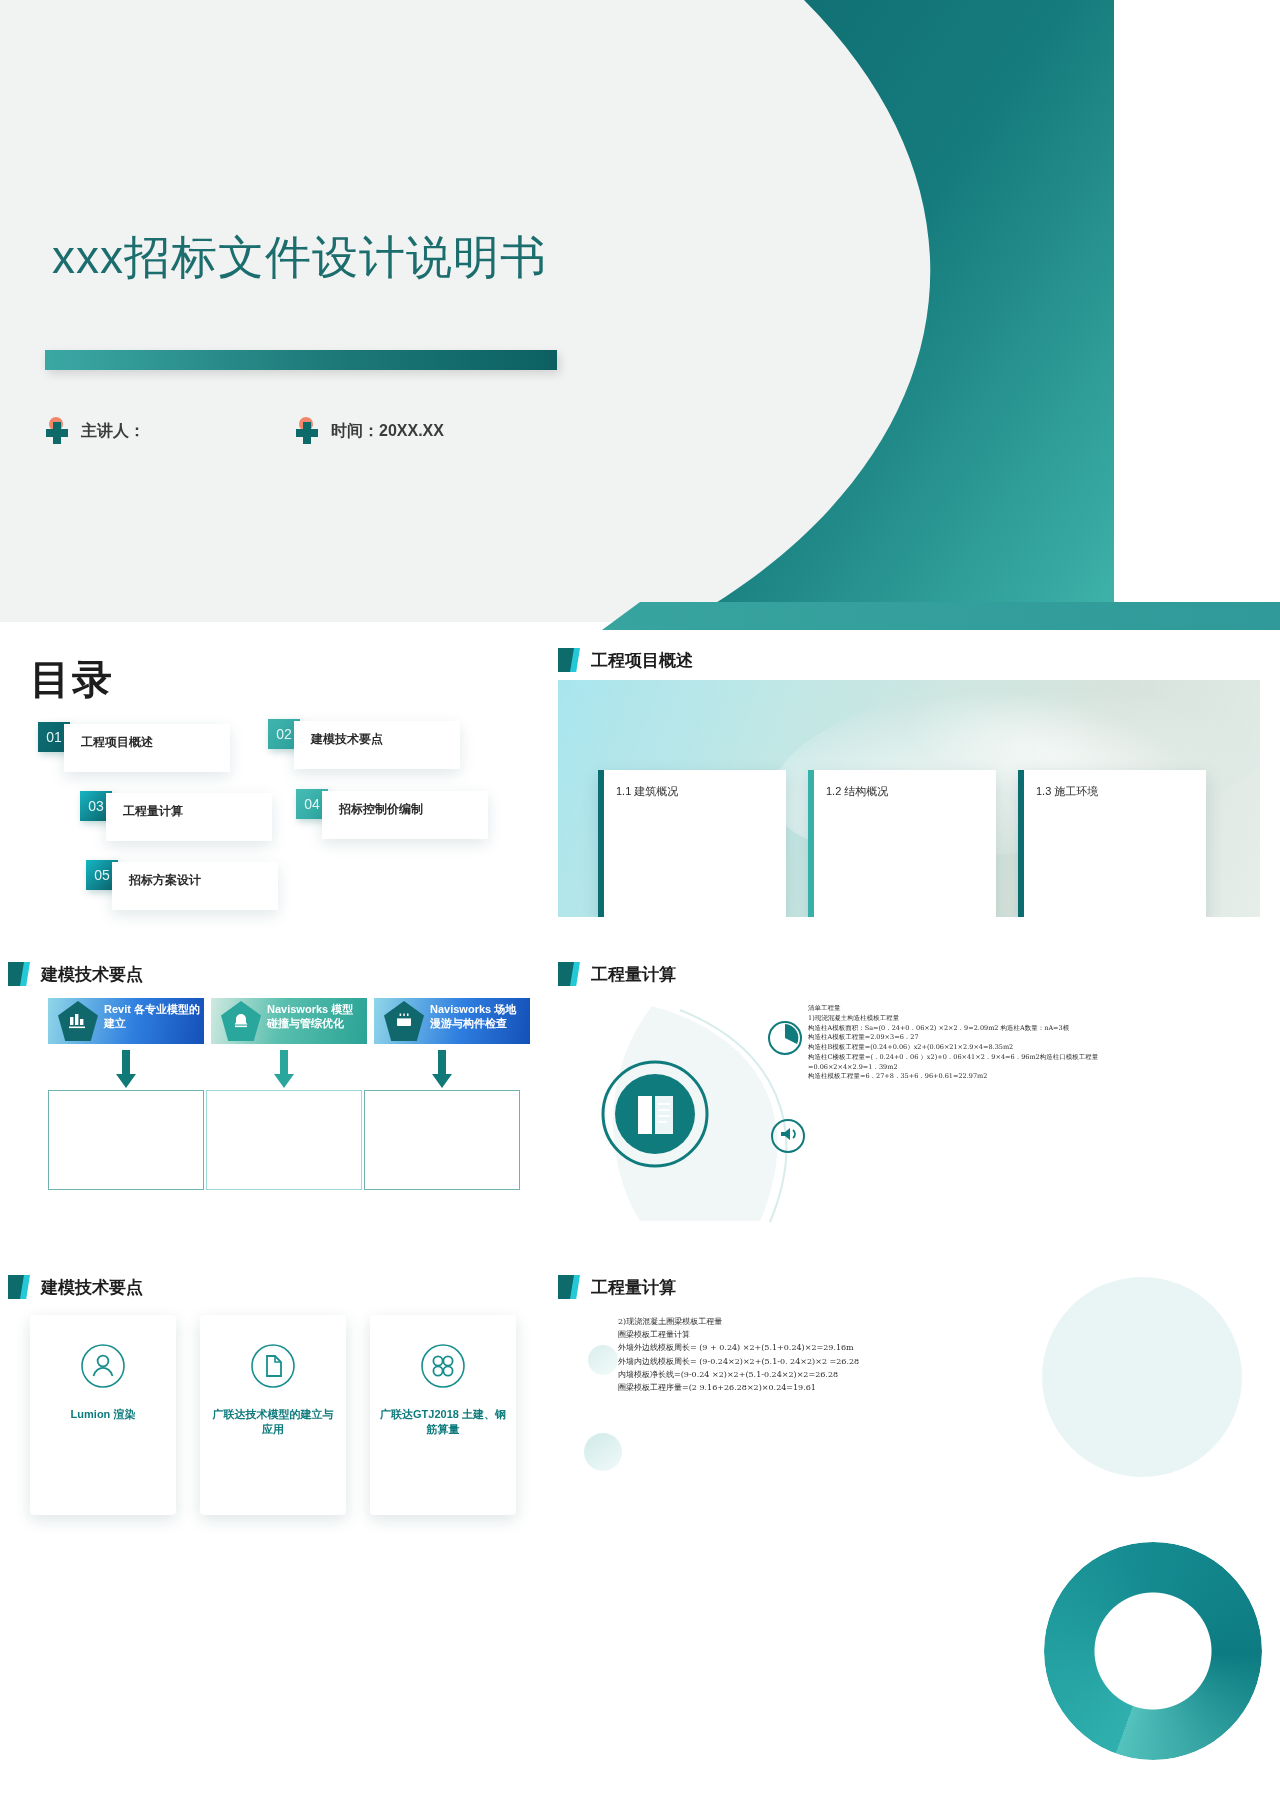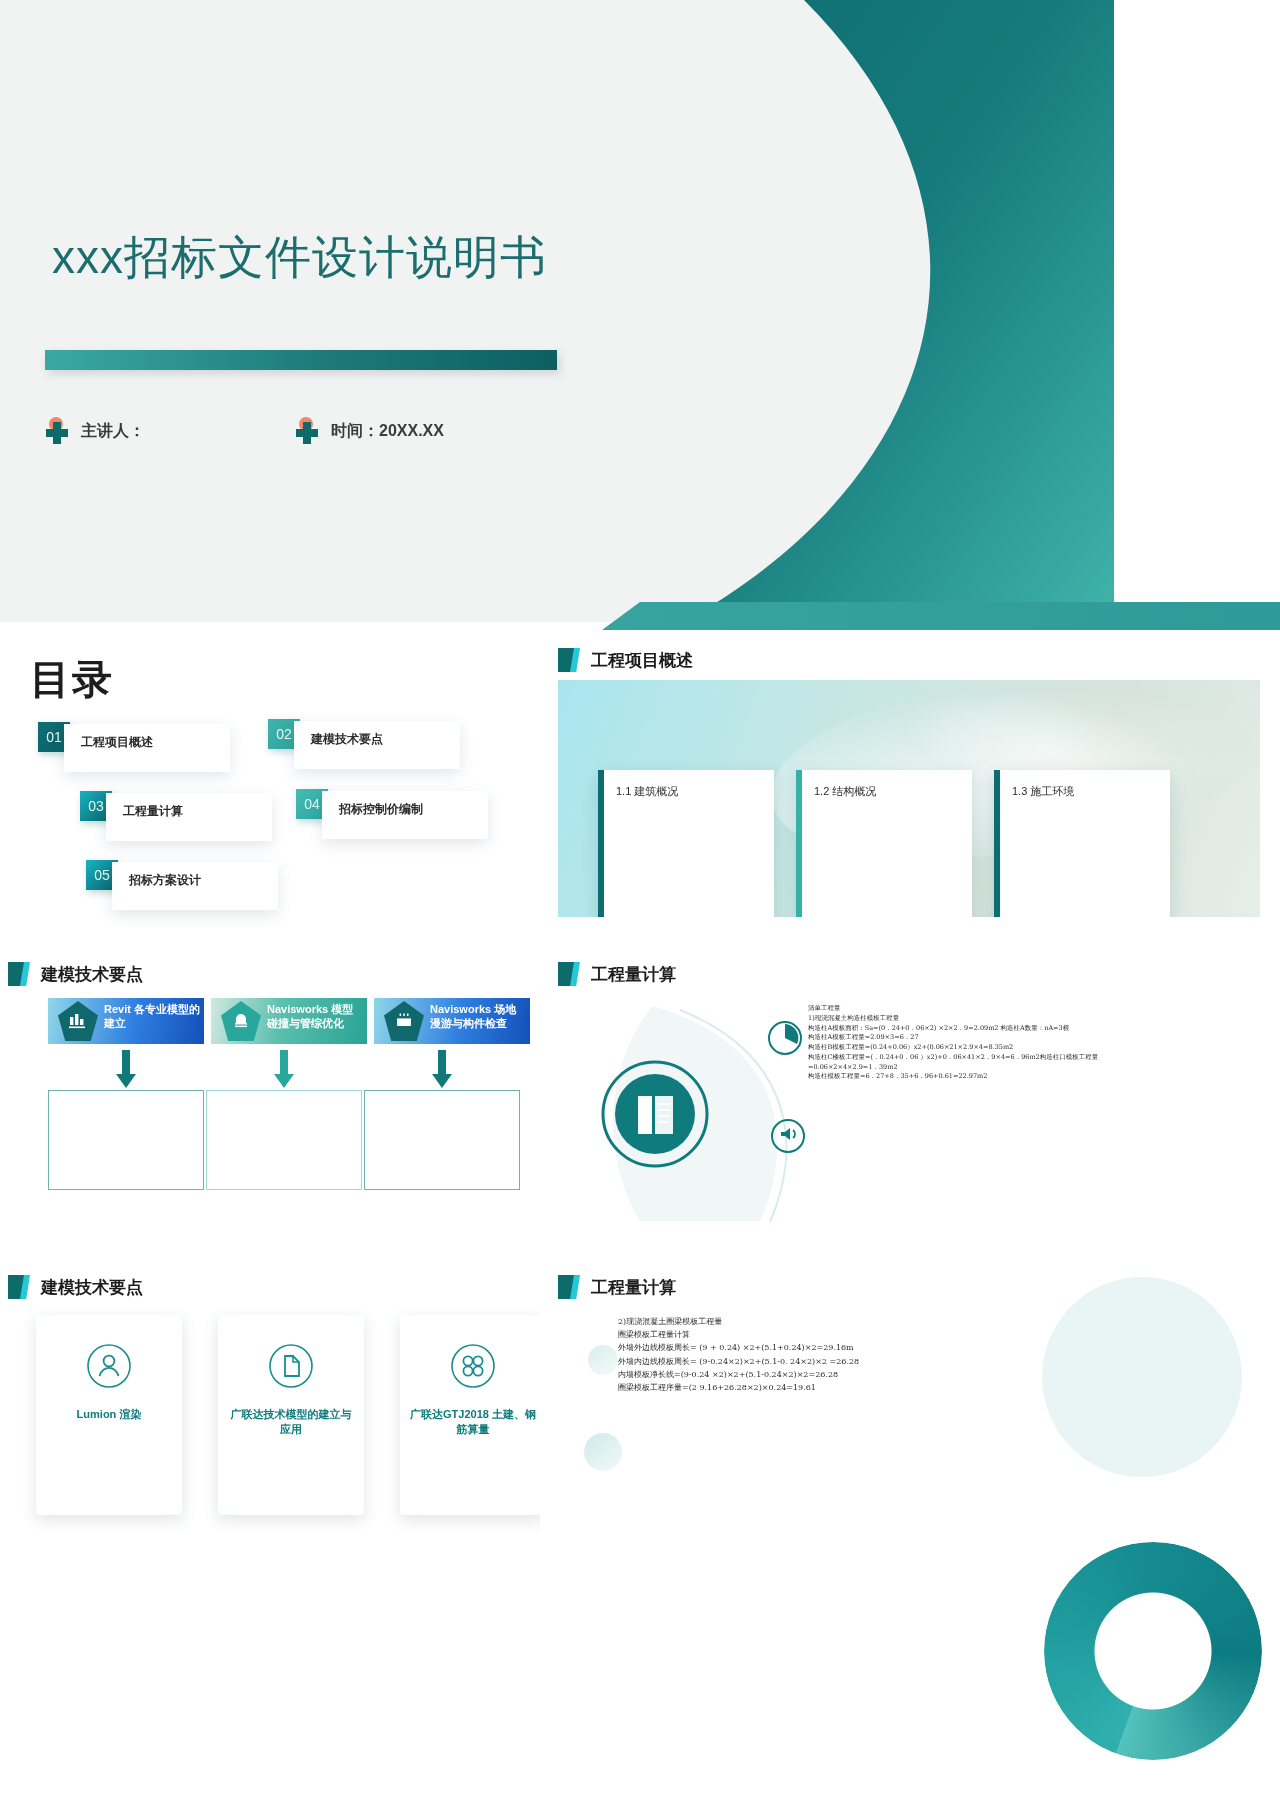--- a/index.html
+++ b/index.html
@@ -103,20 +103,21 @@
     position:absolute;right:60px;top:18px;width:300px;height:110px;
     background:radial-gradient(ellipse at 50% 50%,rgba(255,255,255,.55),rgba(200,225,222,.05) 70%);
     border-radius:50%;
     transform:rotate(12deg);
   }
   .ov-cards{position:absolute;left:40px;top:90px;display:flex;gap:22px;}
   .ov-card{
     width:176px;height:170px;background:#fff;
     box-shadow:0 6px 16px rgba(20,70,80,.15);
     position:relative;
+    padding-left:12px;
   }
   .ov-card .edge{position:absolute;left:0;top:0;width:6px;height:100%;}
   .ov-card .ttl{position:absolute;left:18px;top:14px;font-size:11px;color:#2c2c2c;white-space:nowrap;}
 
   
   .slide-mod{position:absolute;left:0;top:940px;width:540px;height:330px;background:#fff;}
   .mod-head{position:absolute;left:8px;top:22px;}
   .mod-cards{position:absolute;left:48px;top:58px;display:flex;gap:7px;}
   .mod-chip{
     width:156px;height:46px;position:relative;display:flex;align-items:center;
@@ -144,21 +145,21 @@
   .qty-text{
     position:absolute;left:268px;top:64px;width:300px;
     font-size:6.5px;line-height:1.5;color:#2b2b2b;
     font-family:"DejaVu Serif","Liberation Serif",serif;
   }
   .qty-text p{margin:0;}
 
   
   .slide-mod2{position:absolute;left:0;top:1255px;width:540px;height:545px;background:#fff;}
   .mod2-head{position:absolute;left:8px;top:20px;}
-  .mod2-cards{position:absolute;left:30px;top:60px;display:flex;gap:36px;margin-left:6px;}
+  .mod2-cards{position:absolute;left:30px;top:60px;display:flex;gap:24px;}
   .mod2-card{
     width:146px;height:200px;background:#fff;border-radius:4px;
     box-shadow:0 5px 16px rgba(20,70,80,.14);
     position:relative;
   }
   .mod2-card .cico{position:absolute;left:50%;top:28px;transform:translateX(-50%);}
   .mod2-card .clbl{
     position:absolute;left:10px;right:10px;top:92px;text-align:center;
     font-size:11px;font-weight:700;color:#0f7b7d;line-height:1.35;
   }

